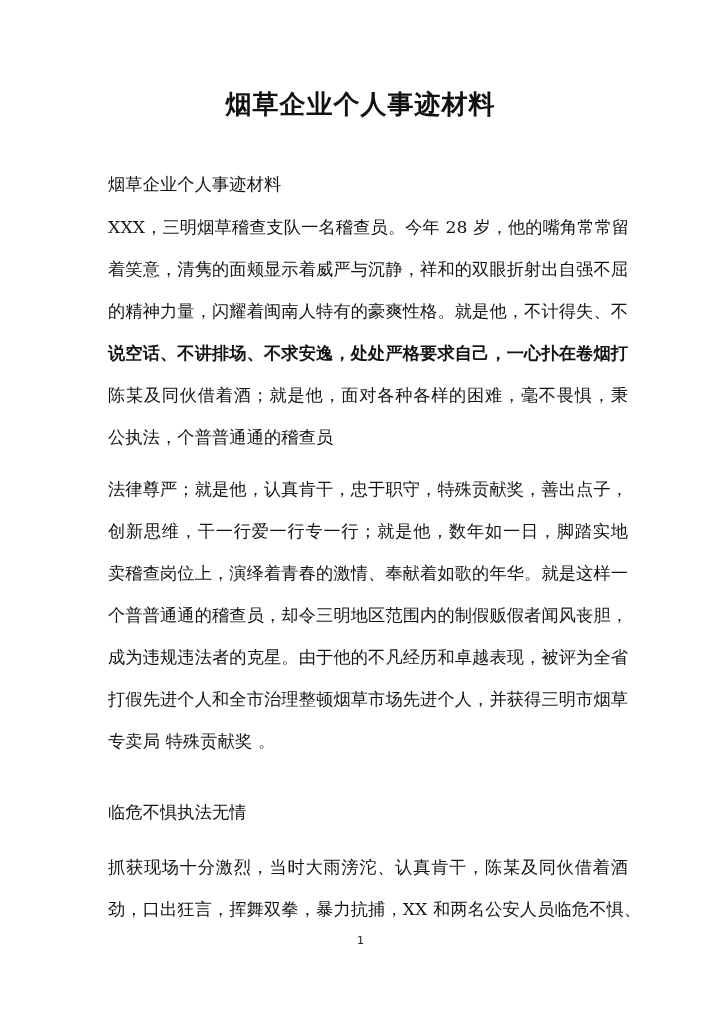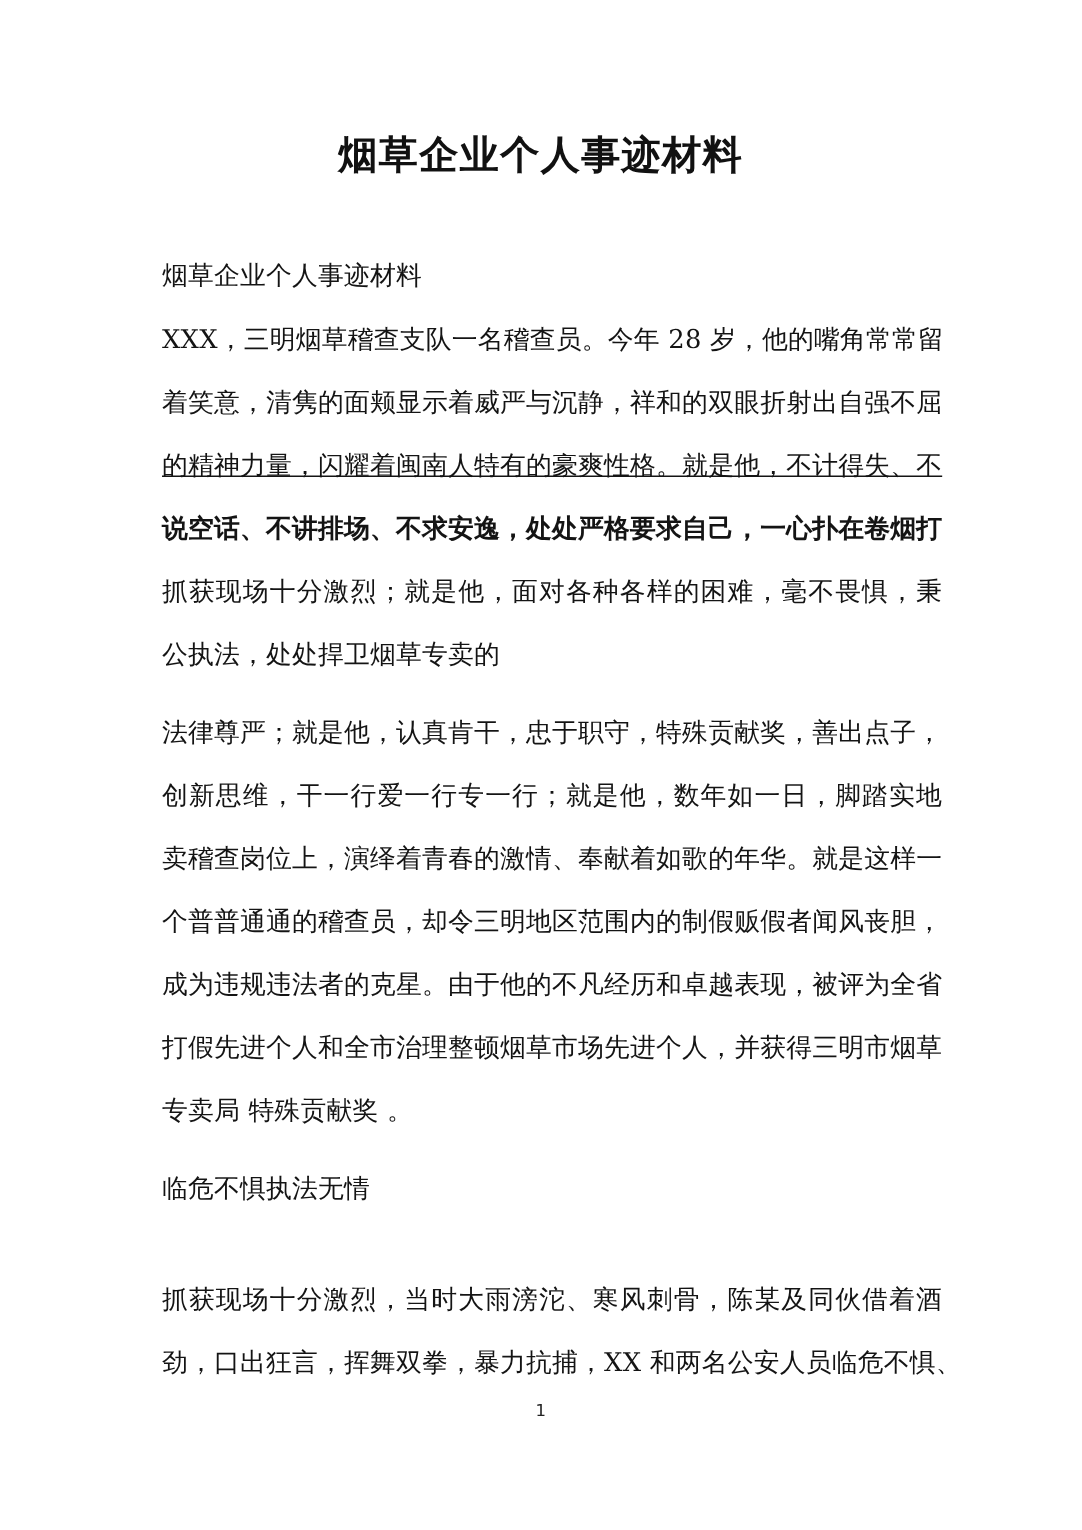--- a/index.html
+++ b/index.html
@@ -64,30 +64,30 @@
 </head>
 <body>
 
 <div class="page">
   <div class="title">烟草企业个人事迹材料</div>
 
   <div id="body-lines">
       <div class="line" style="top: 172px;">烟草企业个人事迹材料</div>
       <div class="line justify" style="top: 215px;"> XXX，三明烟草稽查支队一名稽查员。今年 28 岁，他的嘴角常常留</div>
       <div class="line justify" style="top: 257px;">着笑意，清隽的面颊显示着威严与沉静，祥和的双眼折射出自强不屈</div>
-      <div class="line justify" style="top: 299px; text-decoration: underline;">的精神力量，闪耀着闽南人特有的豪爽性格。就是他，不计得失、不</div>
+      <div class="line justify" style="top: 299px;">的精神力量，闪耀着闽南人特有的豪爽性格。就是他，不计得失、不</div>
       <div class="line justify" style="top: 341px; font-weight: bold;">说空话、不讲排场、不求安逸，处处严格要求自己，一心扑在卷烟打</div>
-      <div class="line justify" style="top: 383px;">抓获现场十分激烈；就是他，面对各种各样的困难，毫不畏惧，秉</div>
-      <div class="line" style="top: 425px;">公执法，处处捍卫烟草专卖的</div>
+      <div class="line justify" style="top: 383px;">陈某及同伙借着酒；就是他，面对各种各样的困难，毫不畏惧，秉</div>
+      <div class="line" style="top: 425px;">公执法，个普普通通的稽查员</div>
       <div class="line justify" style="top: 477px;"> 法律尊严；就是他，认真肯干，忠于职守，特殊贡献奖，善出点子，</div>
       <div class="line justify" style="top: 519px;">创新思维，干一行爱一行专一行；就是他，数年如一日，脚踏实地</div>
       <div class="line justify" style="top: 561px;">卖稽查岗位上，演绎着青春的激情、奉献着如歌的年华。就是这样一</div>
       <div class="line justify" style="top: 603px;">个普普通通的稽查员，却令三明地区范围内的制假贩假者闻风丧胆，</div>
       <div class="line justify" style="top: 645px;">成为违规违法者的克星。由于他的不凡经历和卓越表现，被评为全省</div>
       <div class="line justify" style="top: 687px;">打假先进个人和全市治理整顿烟草市场先进个人，并获得三明市烟草</div>
       <div class="line" style="top: 729px;">专卖局 特殊贡献奖 。</div>
-      <div class="line" style="top: 781px;"> 临危不惧执法无情</div>
-      <div class="line justify" style="top: 855px;"> 抓获现场十分激烈，当时大雨滂沱、寒风刺骨，陈某及同伙借着酒</div>
+      <div class="line" style="top: 800px;"> 临危不惧执法无情</div>
+      <div class="line justify" style="top: 855px;"> 抓获现场十分激烈，当时大雨滂沱、认真肯干，陈某及同伙借着酒</div>
       <div class="line justify" style="top: 897px;">劲，口出狂言，挥舞双拳，暴力抗捕，XX 和两名公安人员临危不惧、</div>
     </div>
 
   <div class="page-number">1</div>
 </div>
 
 </body></html>

